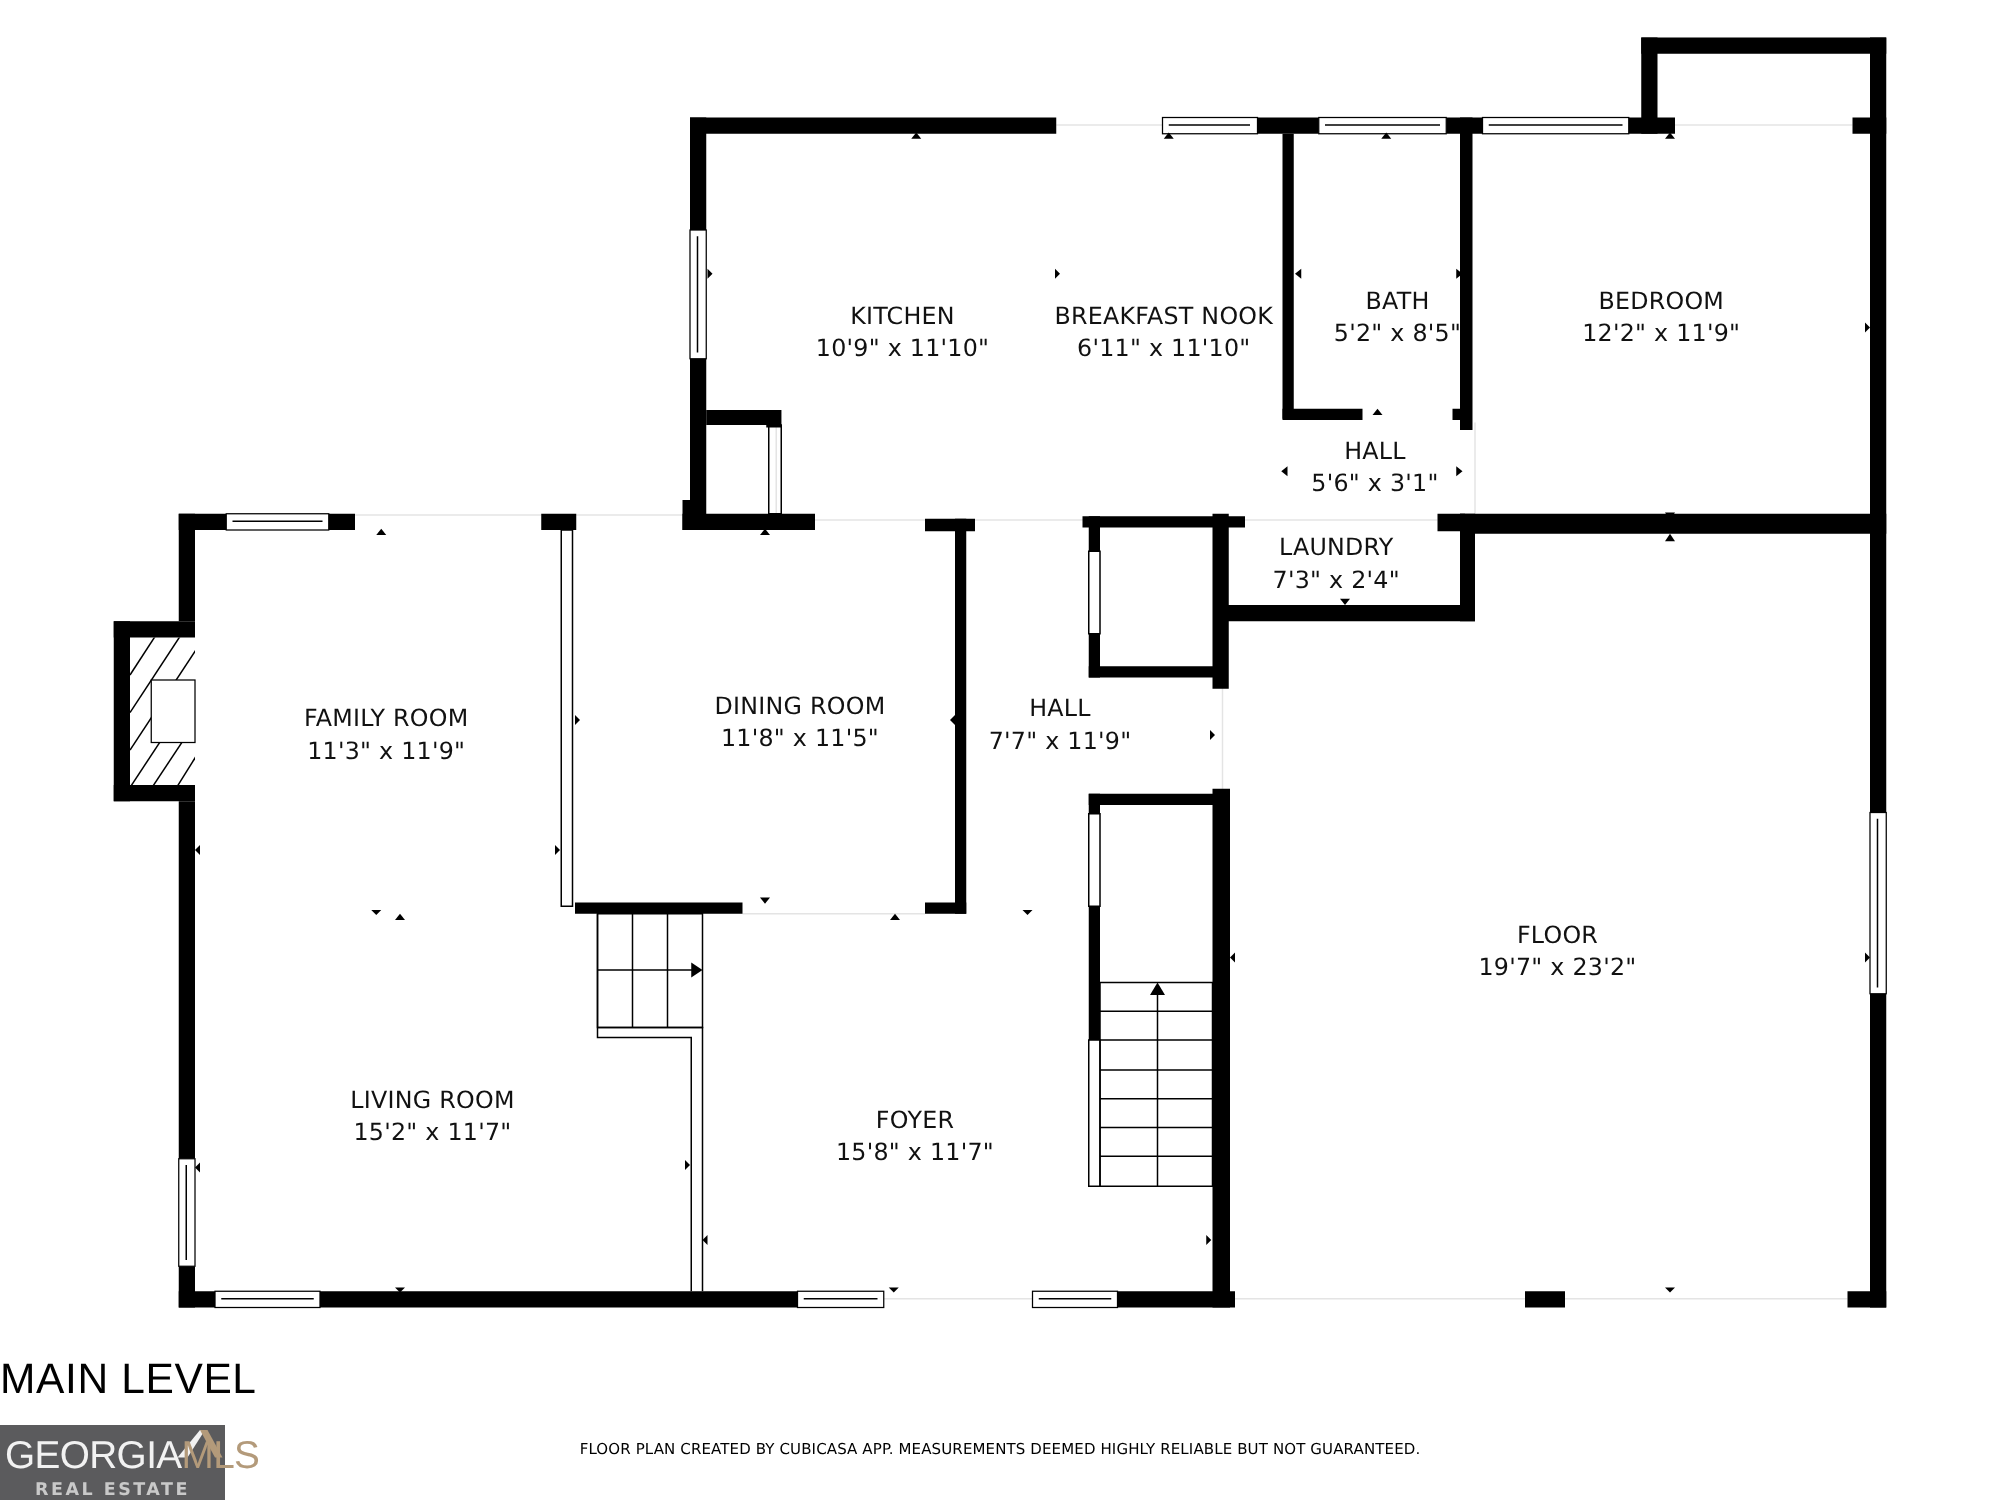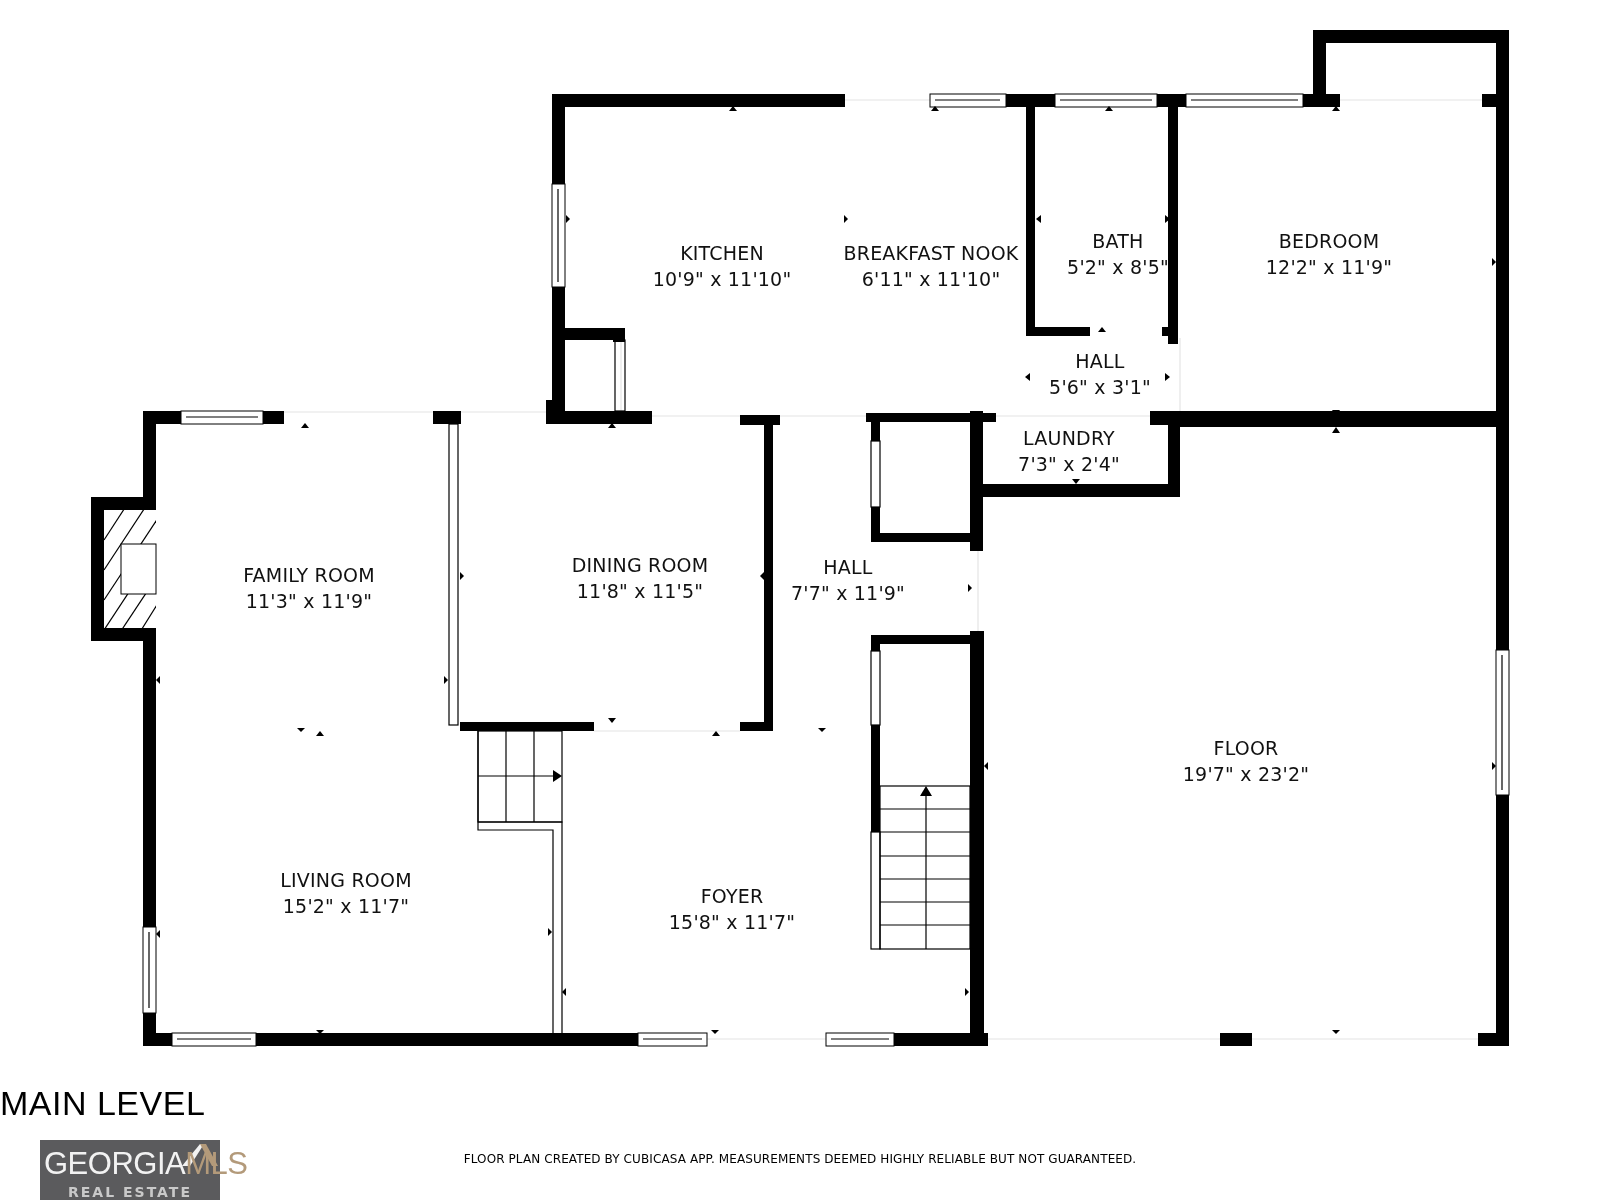--- a/index.html
+++ b/index.html
@@ -12,21 +12,21 @@
   .open { stroke:#e4e4e4; stroke-width:1.2; fill:none; }
   .room-label { position:absolute; text-align:center; color:#111;
                 font-size:19px; line-height:26px; white-space:nowrap;
                 transform:translateX(-50%); letter-spacing:0.2px; }
   .room-label .dim { display:block; }
   .level-title { position:absolute; left:0; width:1560px; top:1084px; text-align:left;
                  font-family:"Liberation Sans", sans-serif; font-size:34px; color:#000;
                  letter-spacing:0.5px; }
   .disclaimer { position:absolute; left:0; width:1600px; top:1152px; text-align:center;
                 font-size:12px; color:#000000; letter-spacing:0.1px; }
-  .logo { position:absolute; left:0; top:1140px; width:180px; height:60px; background:#5b5b5d;margin-left:40px; }
+  .logo { position:absolute; left:0; top:1140px; width:180px; height:60px; background:#5b5b5d; }
   .logo .brand { position:absolute; left:4px; top:8px; font-size:31px; line-height:32px;
                  font-family:"Liberation Sans", sans-serif; letter-spacing:-0.5px; }
   .logo .brand .a { color:#f2f2f2; }
   .logo .brand .b { color:#b39a7a; }
   .logo .sub { position:absolute; left:0; width:180px; top:44px; text-align:center;
                font-size:14px; color:#c9c9c9; letter-spacing:2px; font-weight:bold; }
   .logo svg { position:absolute; left:120px; top:2px; }
 </style>
 </head>
 <body>

